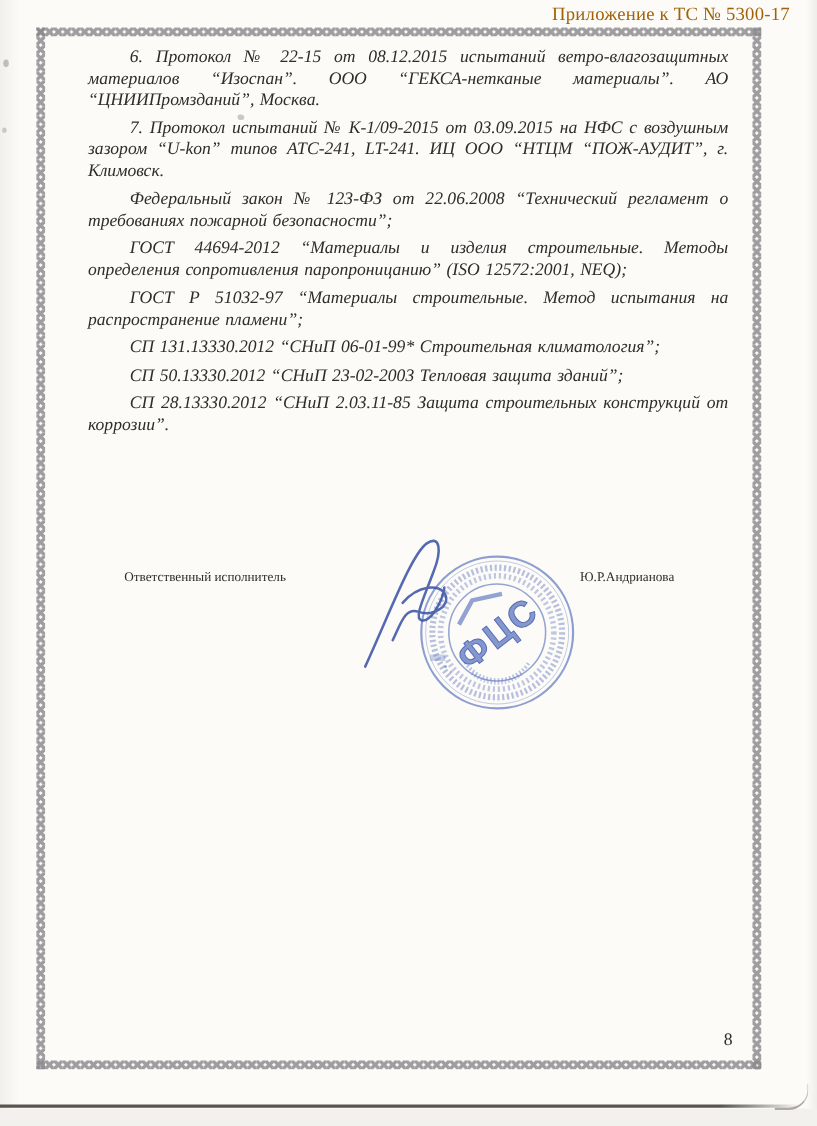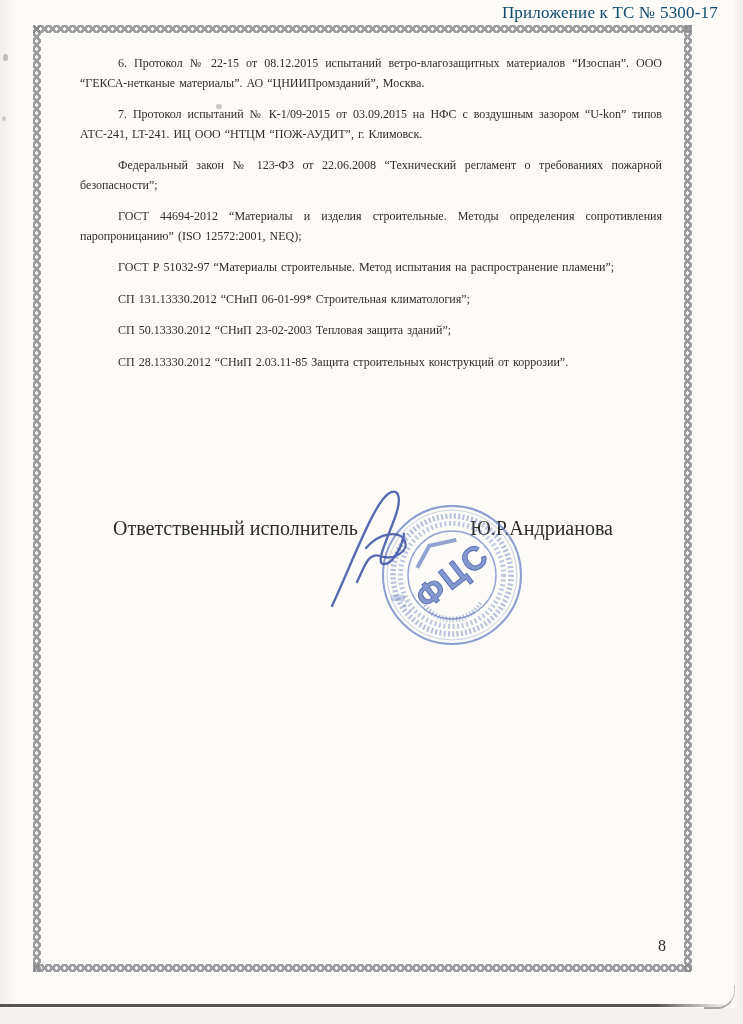--- a/index.html
+++ b/index.html
@@ -14,50 +14,51 @@
   }
   
   .page::before{
     content:"";position:absolute;inset:0;pointer-events:none;
     background:
       linear-gradient(to right, rgba(190,188,182,.18), rgba(0,0,0,0) 18px),
       linear-gradient(to left, rgba(190,188,182,.22), rgba(0,0,0,0) 10px);
   }
   .header-note{
     position:absolute;top:3px;right:25px;
-    font-size:17px;color:#0c4a6e;letter-spacing:.2px;
+    font-size:17px;color:#a16207;letter-spacing:.2px;
     white-space:nowrap;
   }
   
   .chain{
     position:absolute;opacity:.82;
     background-image:
       linear-gradient(45deg,  rgba(0,0,0,0) 36%, #8a8a8e 36%, #8a8a8e 62%, rgba(0,0,0,0) 62%),
       linear-gradient(135deg, rgba(0,0,0,0) 36%, #8a8a8e 36%, #8a8a8e 62%, rgba(0,0,0,0) 62%);
     background-size:8px 8px;
   }
   .chain-top   {left:33px; top:25px;  width:659px; height:8px;}
   .chain-bottom{left:33px; top:964px; width:659px; height:8px;}
   .chain-left  {left:33px; top:25px;  width:8px;   height:947px;}
   .chain-right {left:684px;top:25px;  width:8px;   height:947px;}
 
   .doc-body{
     position:absolute;left:80px;top:42px;width:582px;
     color:#2f2d2a;
   }
   .doc-body p{
-    margin:12px 0 6px 0;
-    font-size:12px;line-height:19.5px;
+    margin:0 0 6px 0;
+    font-size:16px;line-height:19.5px;
     text-align:justify;text-indent:38px;
     word-spacing:1px;
+    font-style:italic;
   }
   .sig-row{
     position:absolute;left:113px;top:517px;width:500px;
     display:flex;justify-content:space-between;align-items:flex-start;
-    font-size:20px;color:#2f2d2a;
+    font-size:12px;color:#2f2d2a;
   }
   .sig-svg{
     position:absolute;left:328px;top:486px;
   }
   .stamp-svg{
     position:absolute;left:367px;top:490px;
     opacity:.92;
   }
   .page-number{
     position:absolute;left:650px;top:937px;width:24px;

